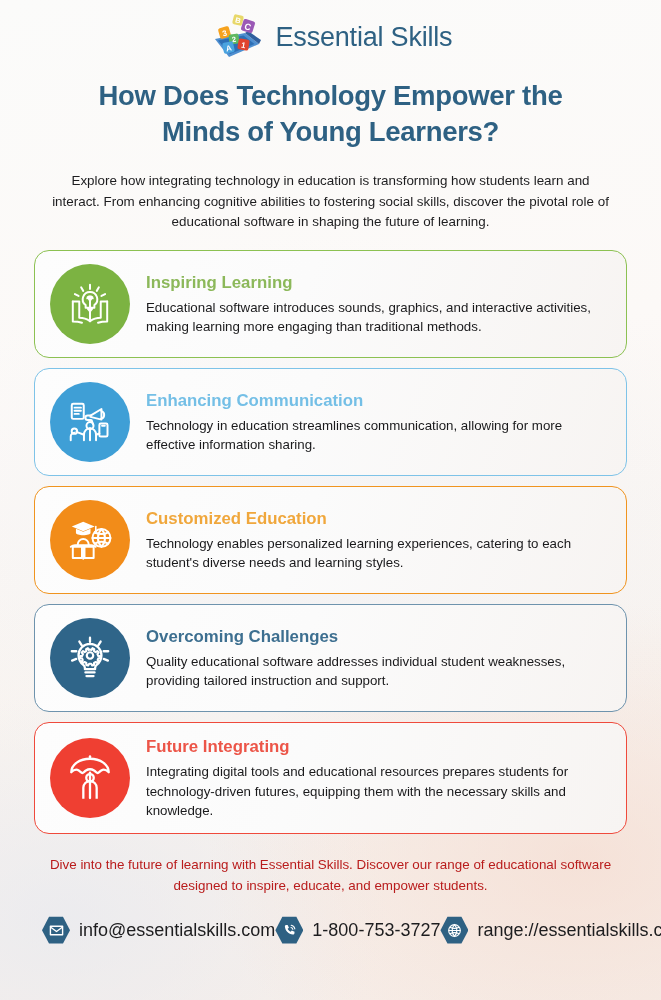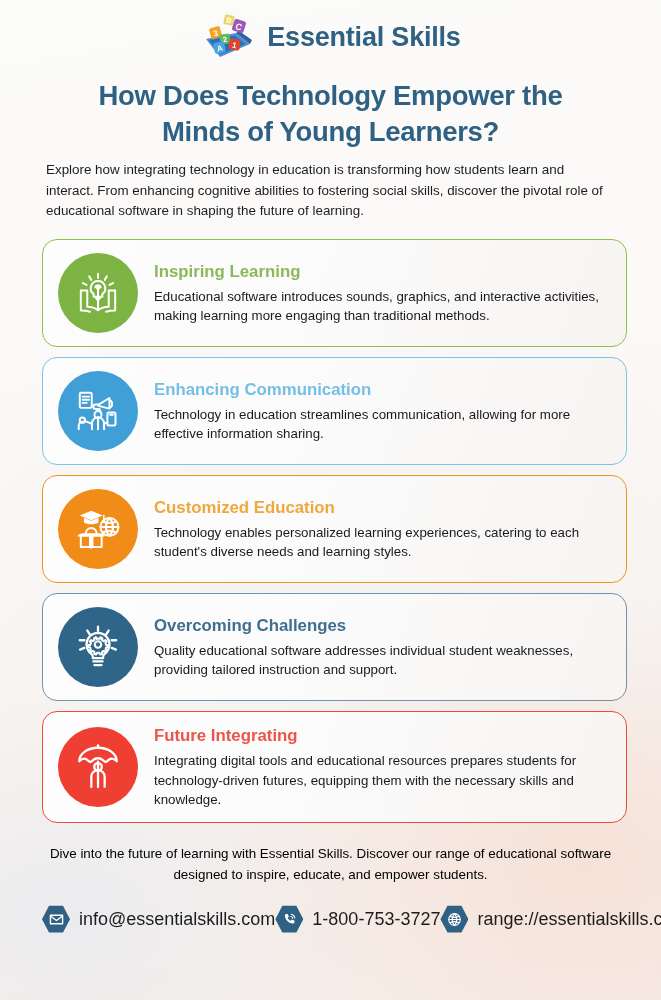--- a/index.html
+++ b/index.html
@@ -32,61 +32,60 @@
     display: flex;
     align-items: center;
     justify-content: center;
     gap: 11px;
     padding-top: 13px;
     height: 62px;
   }
   .logo-mark { width: 56px; height: 50px; display: block; flex: none; }
   .brand-name {
     font-size: 27px;
-    font-weight: bold;
+    font-weight: normal;
     color: #2e6183;
     letter-spacing: -0.2px;
   }
 
   
   .headline {
     margin-top: 16px;
     text-align: center;
     font-size: 27.5px;
     font-weight: bold;
     line-height: 1.32;
     color: #2e6183;
     letter-spacing: -0.3px;
     padding: 0 22px;
   }
 
   
   .intro {
-    margin-top: 9px;
-    text-align: left;
+    margin-top: 20px;
+    text-align: center;
     font-size: 13.4px;
     line-height: 1.56;
     color: #1d1d1f;
     padding: 0 12px;
   }
 
   
   .cards { margin-top: 17px; display: flex; flex-direction: column; gap: 10px; }
 
   .card {
     position: relative;
     display: flex;
     align-items: center;
     gap: 16px;
     border: 1.4px solid #cccccc;
     border-radius: 15px;
     background: linear-gradient(110deg, #fdfdfd 0%, #fbfbfb 45%, #f7f4f2 100%);
     padding: 13px 18px 13px 15px;
     min-height: 104px;
-    margin-left: 8px;
   }
   .card.c-green  { border-color: #8cc152; }
   .card.c-orange { border-color: #f0941f; }
   .card.c-sky    { border-color: #7ec3e8; }
   .card.c-navy   { border-color: #6e93ad; }
   .card.c-red    { border-color: #ef4a3c; }
 
   .badge {
     flex: none;
     width: 80px;
@@ -121,21 +120,21 @@
     line-height: 1.46;
     color: #1a1a1c;
   }
 
   
   .outro {
     margin-top: 21px;
     text-align: center;
     font-size: 13.4px;
     line-height: 1.56;
-    color: #000000;
+    color: #b91c1c;
     padding: 0 14px;
   }
 
   
   .contact-bar {
     margin-top: 19px;
     display: flex;
     align-items: center;
     justify-content: space-between;
     padding: 0 8px;

